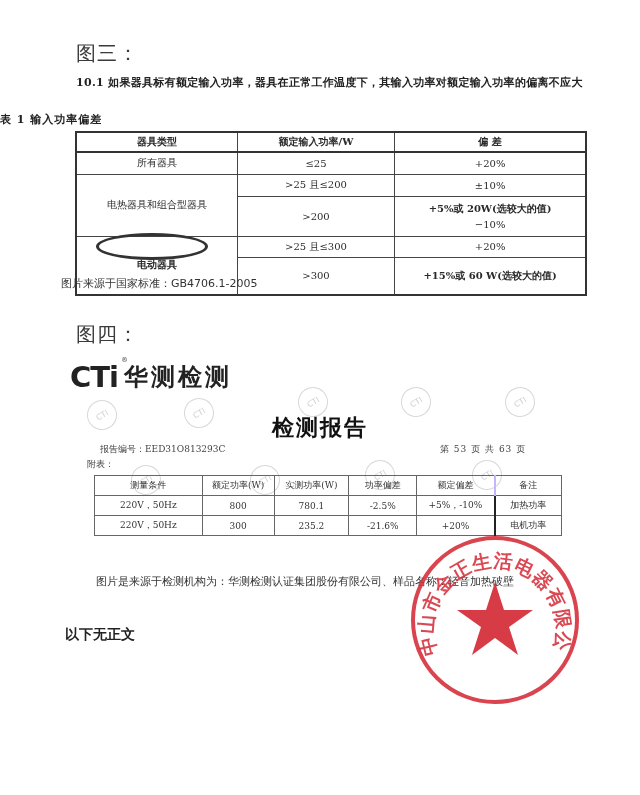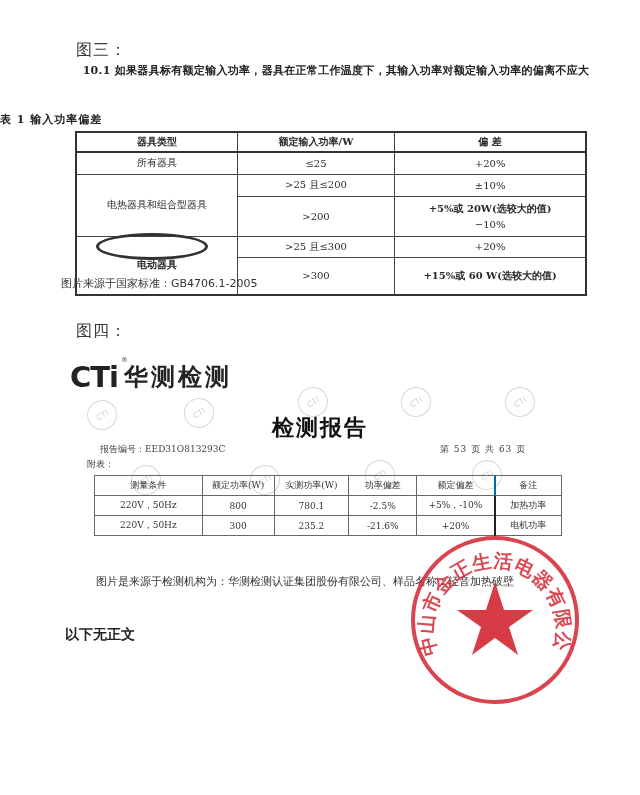--- a/index.html
+++ b/index.html
@@ -1,21 +1,21 @@
 <!DOCTYPE html>
 <html><head>
   <meta charset="utf-8">
   <style>
     * { box-sizing: border-box; margin: 0; padding: 0; }
     html, body { width: 640px; height: 795px; background: #ffffff; overflow: hidden; }
     body { position: relative; font-family: "DejaVu Serif", "Liberation Serif", serif; color: #1a1a1a; }
 
     .abs { position: absolute; }
 
-    .fig-label { font-family: Liberation Serif, serif; font-size: 16px; color: #3a3a3a; letter-spacing: 1px; }
+    .fig-label { font-family: Liberation Serif, serif; font-size: 20px; color: #3a3a3a; letter-spacing: 1px; }
 
     .para { font-size: 11px; font-weight: bold; color: #222; line-height: 18px; letter-spacing: 0.3px; }
 
     .t1-caption { font-size: 11px; font-weight: bold; color: #222; letter-spacing: 1px; }
 
     table.std { border-collapse: collapse; font-size: 10px; color: #2a2a2a; }
     table.std td { border: 1px solid #444; text-align: center; vertical-align: middle; padding: 0 4px; }
     table.std { border: 2px solid #333; }
     table.std th { border: 1px solid #444; border-bottom: 2px solid #333; font-weight: bold; font-size: 10px; height: 20px; }
 
@@ -41,21 +41,21 @@
 
     .ellipse { border: 3px solid #333; border-radius: 50%; }
 
     .stamp { width: 180px; height: 180px; }
   </style>
 </head>
 <body>
 
 <div class="abs fig-label" style="left:76px; top:40px;">图三：</div>
 
-<div class="abs para" style="left:76px; top:62px; width:520px;text-align:center;">
+<div class="abs para" style="left:76px; top:74px; width:520px;">
   <div style="white-space:nowrap;">10.1  如果器具标有额定输入功率，器具在正常工作温度下，其输入功率对额定输入功率的偏离不应大</div>
 </div>
 
 <div class="abs t1-caption" style="left:0; width:640px; text-align:left; top:112px;">表 1   输入功率偏差</div>
 
 <table class="abs std" style="left:75px; top:131px; width:512px;">
   <colgroup>
       <col style="width:162px">
       <col style="width:158px">
       <col style="width:192px">
@@ -153,21 +153,21 @@
       <col style="width:78px">
       <col style="width:67px">
   </colgroup>
   <tbody>
   <tr>
     <td colspan="2">测量条件</td>
     <td>额定功率(W)</td>
     <td>实测功率(W)</td>
     <td>功率偏差</td>
     <td>额定偏差</td>
-    <td style="border-left:2px solid #0369a1;">备注</td>
+    <td style="border-left:2px solid #c4b5fd;">备注</td>
   </tr>
   <tr>
     <td colspan="2">220V，50Hz</td>
     <td>800</td>
     <td>780.1</td>
     <td>-2.5%</td>
     <td>+5%，-10%</td>
     <td style="border-left:2px solid #222;">加热功率</td>
   </tr>
   <tr>

